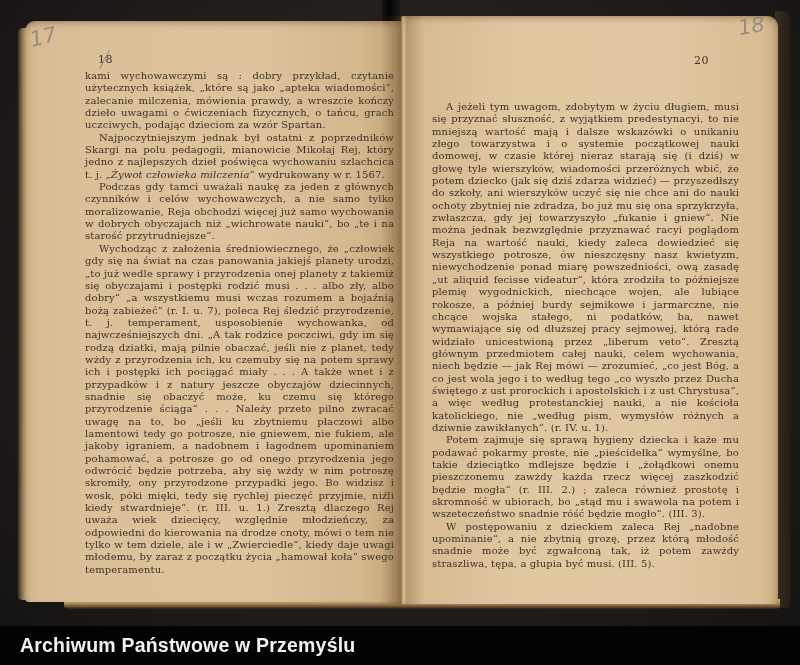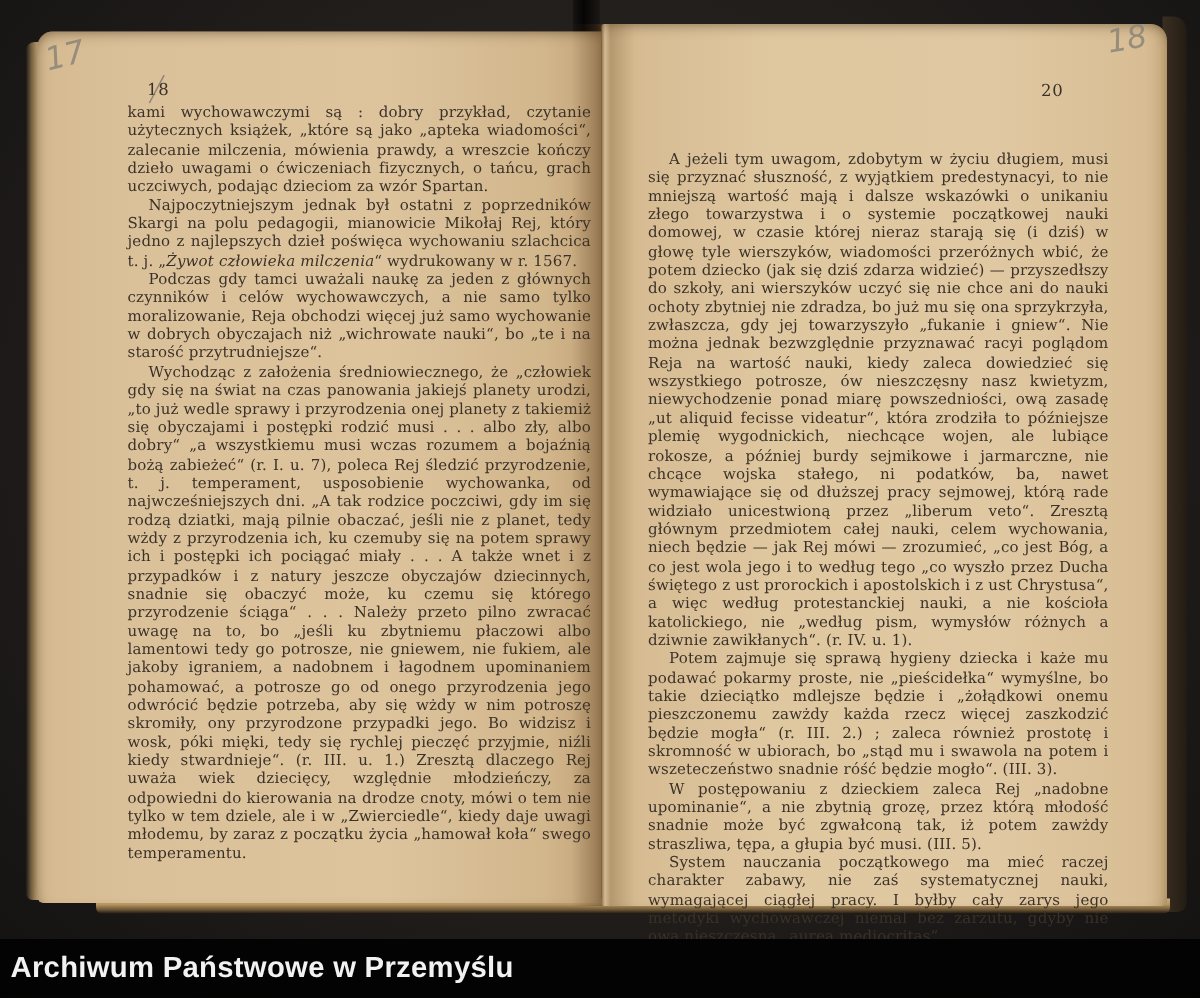--- a/index.html
+++ b/index.html
@@ -52,21 +52,21 @@
   .pencil{position:absolute;color:#8d8578;font-size:21px;font-style:italic;
     font-family:"DejaVu Sans",sans-serif;font-weight:300;opacity:.85;}
   .pencil-left{left:5px;top:4px;transform:rotate(-14deg);}
   .pencil-right{left:337px;top:-2px;transform:rotate(-10deg);}
   .strike-left{position:absolute;left:71px;top:30px;width:18px;height:17px;pointer-events:none;}
   .strike-left:before{content:"";position:absolute;left:8px;top:-2px;width:1.4px;height:21px;
     background:#7b7468;transform:rotate(28deg);opacity:.8;}
   .caption-bar{position:absolute;left:0;top:626px;width:800px;height:39px;background:#030303;
     display:flex;align-items:center;}
   .caption-bar span{color:#f2f2f2;font-family:"Liberation Sans","DejaVu Sans",sans-serif;
-    font-weight:bold;font-size:19.5px;letter-spacing:.2px;padding-left:7px;}
+    font-weight:bold;font-size:19.5px;letter-spacing:.2px;padding-left:20px;}
 </style>
 </head>
 <body>
 
 <div class="photo">
 
   <div class="binding-top"></div>
   <div class="cover-edge-right"></div>
   <div class="leaf-stack-left"></div>
   <div class="leaf-stack-bottom"></div>
@@ -83,21 +83,20 @@
       </div>
   </div>
 
   <div class="page page-right">
     <div class="pencil pencil-right">18</div>
     <div class="pageno pageno-right">20</div>
     <div class="text-block text-right">
         <p class="para indent"><span>A jeżeli tym uwagom, zdobytym w życiu długiem, musi się przyznać słuszność, z wyjątkiem predestynacyi, to nie mniejszą wartość mają i dalsze wskazówki o unikaniu złego towarzystwa i o systemie początkowej nauki domowej, w czasie której nieraz starają się (i dziś) w głowę tyle wierszyków, wiadomości przeróżnych wbić, że potem dziecko (jak się dziś zdarza widzieć) — przyszedłszy do szkoły, ani wierszyków uczyć się nie chce ani do nauki ochoty zbytniej nie zdradza, bo już mu się ona sprzykrzyła, zwłaszcza, gdy jej towarzyszyło „fukanie i gniew“. Nie można jednak bezwzględnie przyznawać racyi poglądom Reja na wartość nauki, kiedy zaleca dowiedzieć się wszystkiego potrosze, ów nieszczęsny nasz kwietyzm, niewychodzenie ponad miarę powszedniości, ową zasadę „ut aliquid fecisse videatur“, która zrodziła to późniejsze plemię wygodnickich, niechcące wojen, ale lubiące rokosze, a później burdy sejmikowe i jarmarczne, nie chcące wojska stałego, ni podatków, ba, nawet wymawiające się od dłuższej pracy sejmowej, którą rade widziało unicestwioną przez „liberum veto“. Zresztą głównym przedmiotem całej nauki, celem wychowania, niech będzie — jak Rej mówi — zrozumieć, „co jest Bóg, a co jest wola jego i to według tego „co wyszło przez Ducha świętego z ust prorockich i apostolskich i z ust Chrystusa“, a więc według protestanckiej nauki, a nie kościoła katolickiego, nie „według pism, wymysłów różnych a dziwnie zawikłanych“. (r. IV. u. 1).</span></p>
         <p class="para indent"><span>Potem zajmuje się sprawą hygieny dziecka i każe mu podawać pokarmy proste, nie „pieścidełka“ wymyślne, bo takie dzieciątko mdlejsze będzie i „żołądkowi onemu pieszczonemu zawżdy każda rzecz więcej zaszkodzić będzie mogła“ (r. III. 2.) ; zaleca również prostotę i skromność w ubiorach, bo „stąd mu i swawola na potem i wszeteczeństwo snadnie róść będzie mogło“. (III. 3).</span></p>
         <p class="para indent"><span>W postępowaniu z dzieckiem zaleca Rej „nadobne upominanie“, a nie zbytnią grozę, przez którą młodość snadnie może być zgwałconą tak, iż potem zawżdy straszliwa, tępa, a głupia być musi. (III. 5).</span></p>
-        <p class="para indent"><span>System nauczania początkowego ma mieć raczej charakter zabawy, nie zaś systematycznej nauki, wymagającej ciągłej pracy. I byłby cały zarys jego metodyki wychowawczej niemal bez zarzutu, gdyby nie owa nieszczęsna „aurea mediocritas“</span></p>
       </div>
   </div>
 
   <div class="gutter-shade"></div>
 
   <div class="caption-bar">
     <span>Archiwum Państwowe w Przemyślu</span>
   </div>
 
 </div>

